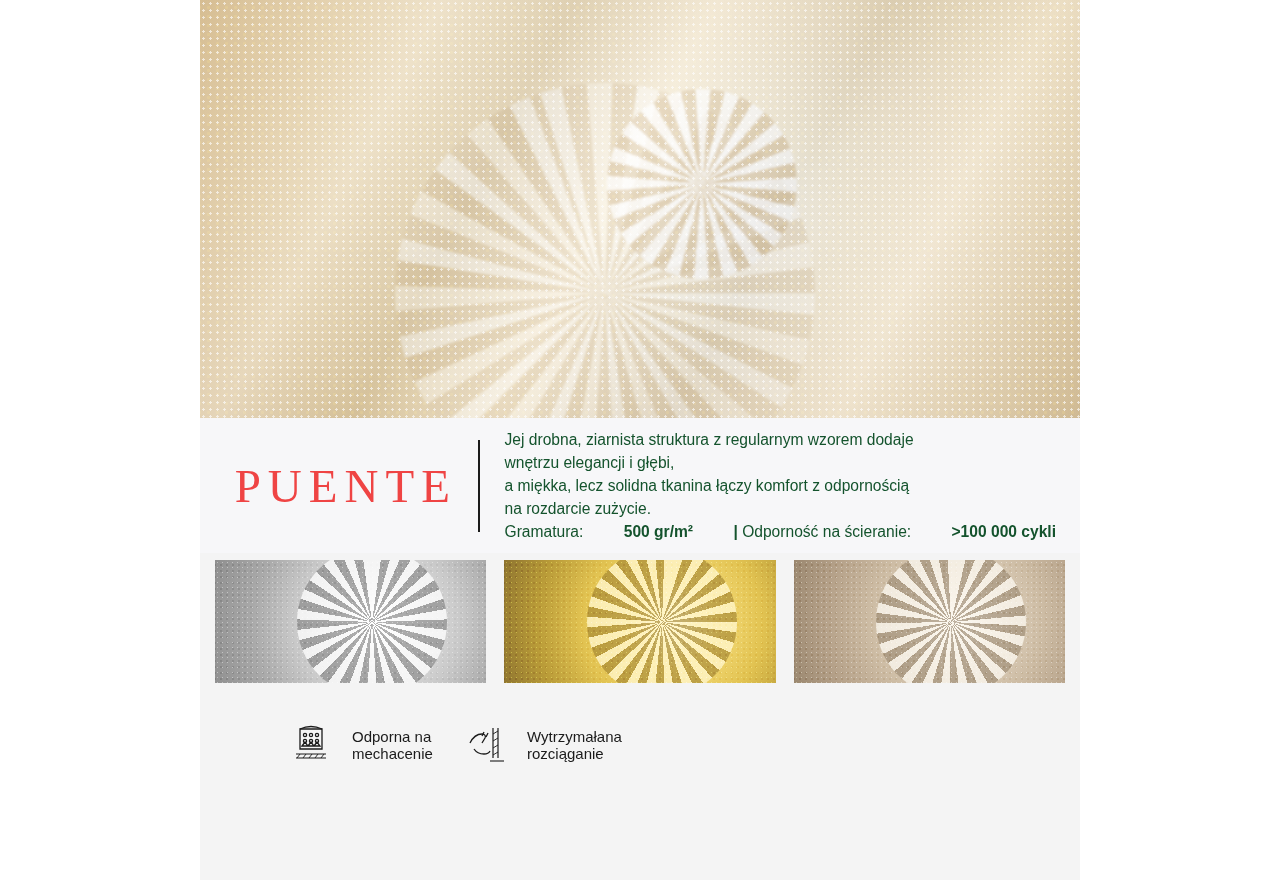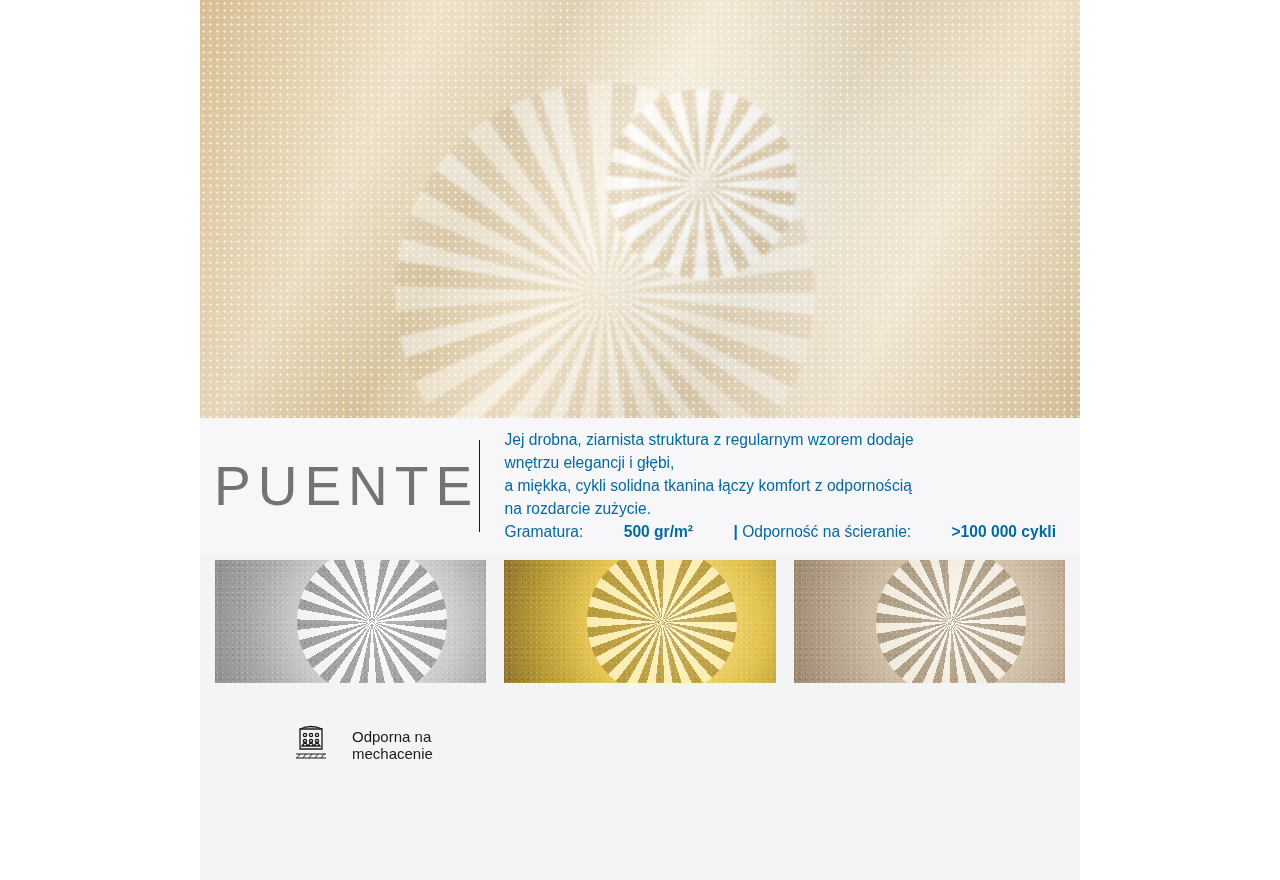--- a/index.html
+++ b/index.html
@@ -104,38 +104,38 @@
     top: 418px;
     width: 880px;
     height: 135px;
     background: #f7f7f9;
     display: flex;
     align-items: center;
   }
   .band-title {
     width: 290px;
     text-align: center;
-    font-family: Liberation Sans, sans-serif;
-    font-size: 55px;
+    font-family: Liberation Serif, serif;
+    font-size: 47px;
     letter-spacing: 7px;
-    color: #737373;
+    color: #ef4444;
     padding-left: 14px;
     box-sizing: border-box;
   }
   .band-divider {
     width: 2px;
     height: 92px;
     background: #1b1b1b;
     margin-right: 25px;
   }
   .band-text {
     flex: 1;
     font-size: 15.6px;
     line-height: 1.48;
-    color: #0369a1;
+    color: #14532d;
     padding-right: 24px;
   }
   .band-text .line { white-space: nowrap; }
   .band-text b { font-weight: bold; margin-left: 36px; }
 
   
   .swatches {
     position: absolute;
     left: 0;
     top: 560px;
@@ -227,21 +227,21 @@
       <div class="hero-folds"></div>
       <div class="grain"></div>
     </div>
 
     <div class="band">
       <div class="band-title">PUENTE</div>
       <div class="band-divider"></div>
       <div class="band-text">
         <div class="line">Jej drobna, ziarnista struktura z regularnym wzorem dodaje</div>
         <div class="line">wnętrzu elegancji i głębi,</div>
-        <div class="line">a miękka, cykli solidna tkanina łączy komfort z odpornością</div>
+        <div class="line">a miękka, lecz solidna tkanina łączy komfort z odpornością</div>
         <div class="line">na rozdarcie zużycie.</div>
         <div class="line">
           <span>Gramatura:</span>
           <b>500 gr/m²</b>
           <b>|</b>
           <span>Odporność na ścieranie:</span>
           <b>&gt;100 000 cykli</b>
         </div>
       </div>
     </div>
@@ -280,16 +280,29 @@
             <path d="M11 23 l3 -4 l3 4 z M17 23 l3 -4 l3 4 z M23 23 l3 -4 l3 4 z"></path>
             <path d="M5 31 h30 M5 35 h30" stroke-width="1.1"></path>
             <path d="M9 31 l-3 4 M15 31 l-3 4 M21 31 l-3 4 M27 31 l-3 4 M33 31 l-3 4" stroke-width="0.9"></path>
           </svg>
         </span>
         <span class="lbl">Odporna na mechacenie</span>
       </div>
 
 
 
+      <div class="feature">
+        <span class="ico">
+          <svg width="40" height="44" viewBox="0 0 40 44" fill="none" stroke="#1b1b1b" stroke-width="1.3">
+            <path d="M4 20 c3 -6 8 -9 12 -9 c3 0 4 2 3 4 l-3 5"></path>
+            <path d="M8 26 c2 3 6 5 10 5 c3 0 5 -1 6 -3"></path>
+            <path d="M16 13 l2 -4 M20 14 l2 -4"></path>
+            <path d="M27 5 v30 M32 5 v30" stroke-width="1.2"></path>
+            <path d="M27 11 l5 -3 M27 18 l5 -3 M27 25 l5 -3 M27 32 l5 -3" stroke-width="0.9"></path>
+            <path d="M24 38 h14" stroke-width="1.1"></path>
+          </svg>
+        </span>
+        <span class="lbl">Wytrzymałana rozciąganie</span>
+      </div>
 
     </div>
   </div>
 </div>
 
 </body></html>

